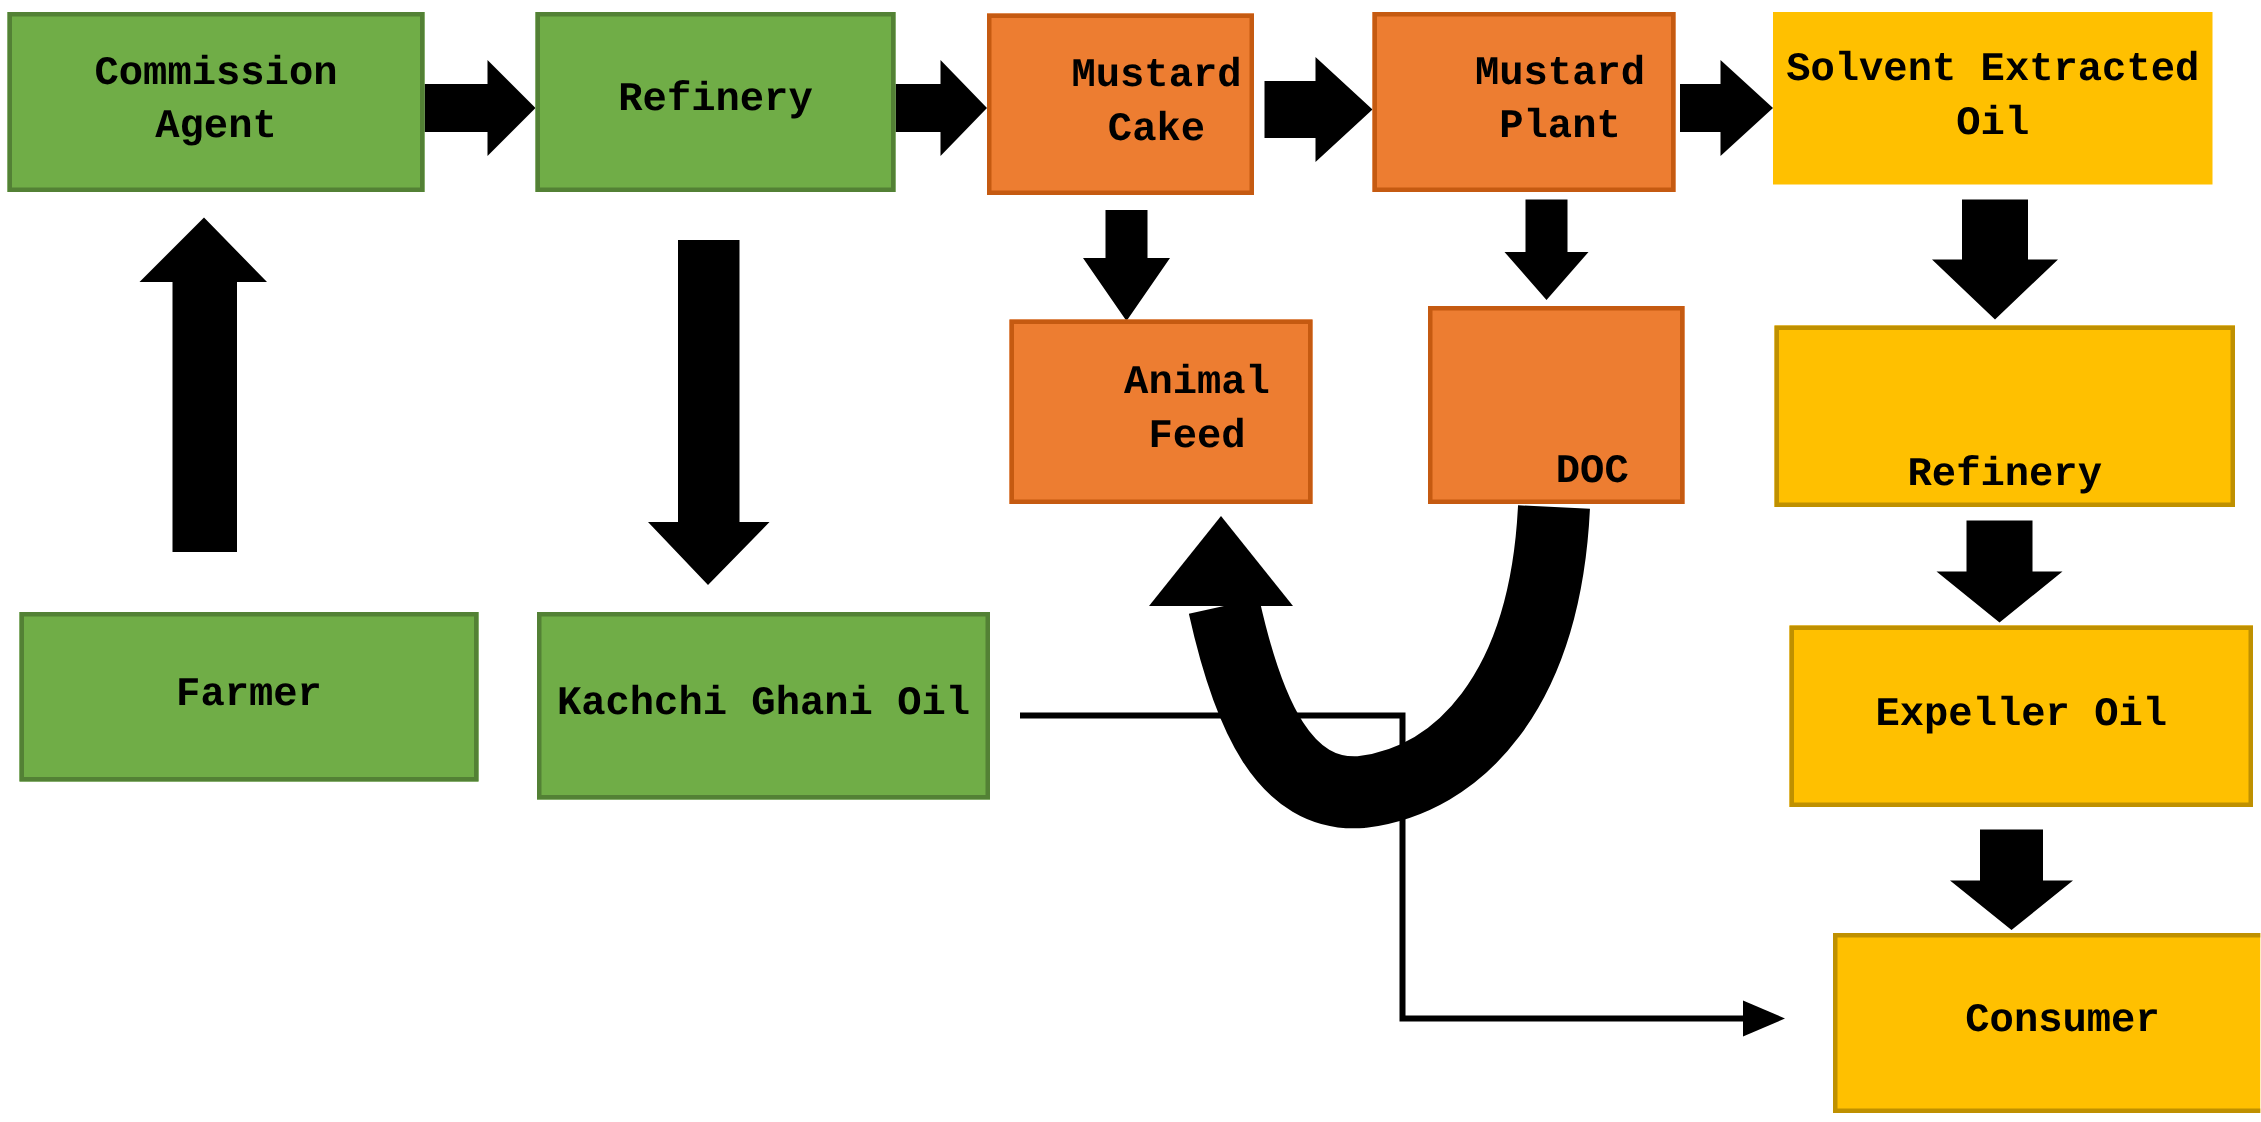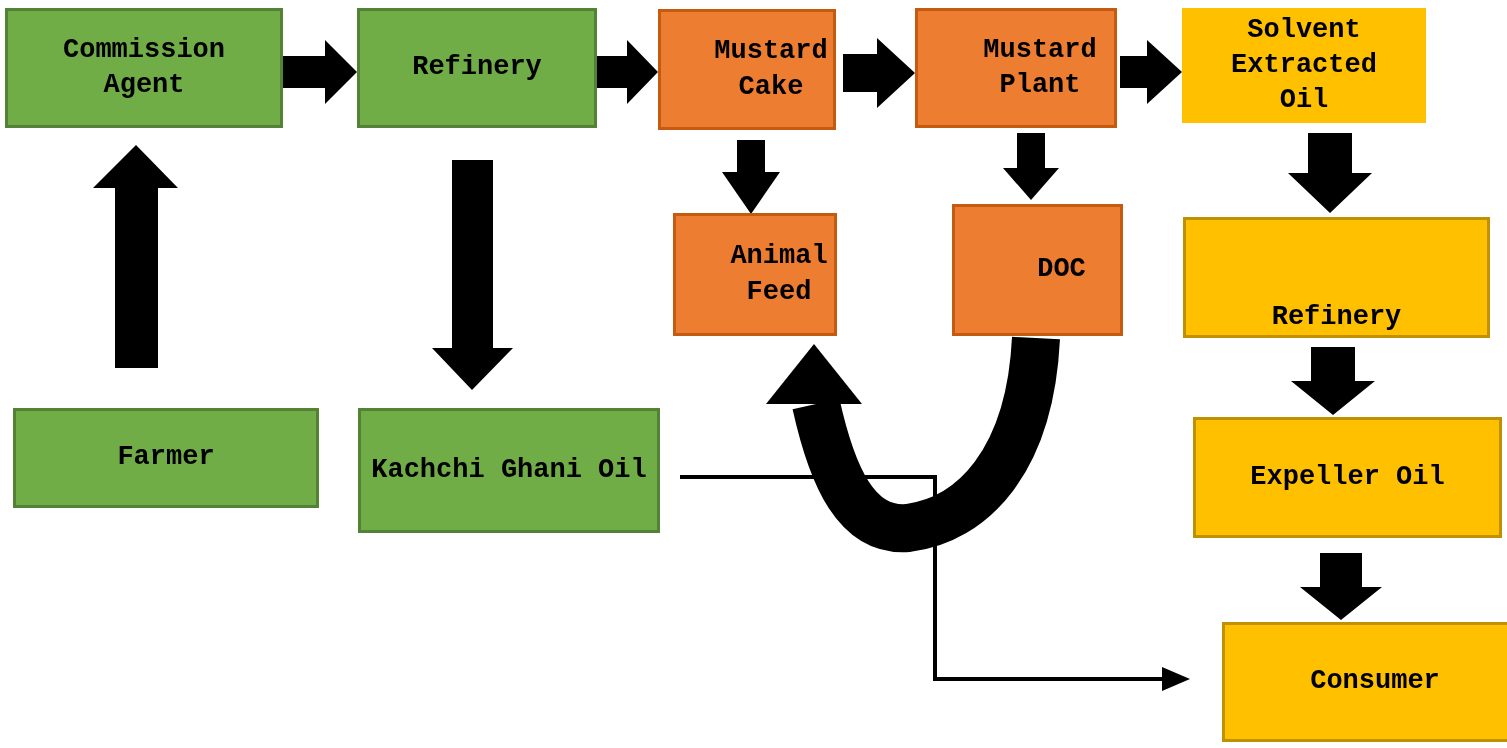--- a/index.html
+++ b/index.html
@@ -73,39 +73,39 @@
   <div class="node orange" style="left:658px;top:9px;width:178px;height:121px;">
     <span>Mustard
 Cake</span>
   </div>
 
   <div class="node orange" style="left:915px;top:8px;width:202px;height:120px;">
     <span>Mustard
 Plant</span>
   </div>
 
-  <div class="node yellow borderless" style="left:1182px;top:8px;width:244px;height:115px;">
+  <div class="node yellow borderless" style="left:1182px;top:8px;width:293px;height:115px;">
     <span>Solvent Extracted
 Oil</span>
   </div>
 
-  <div class="node orange" style="left:673px;top:213px;width:164px;height:123px;">
+  <div class="node orange" style="left:673px;top:213px;width:202px;height:123px;">
     <span>Animal
 Feed</span>
   </div>
 
-  <div class="node orange" style="left:952px;top:204px;width:171px;height:132px;">
+  <div class="node orange" style="left:952px;top:204px;width:171px;height:132px;align-items:flex-end;">
     <span>DOC</span>
   </div>
 
   <div class="node yellow" style="left:1183px;top:217px;width:307px;height:121px;align-items:flex-end;">
     <span>Refinery</span>
   </div>
 
-  <div class="node green" style="left:13px;top:408px;width:306px;height:100px;">
+  <div class="node green" style="left:13px;top:408px;width:306px;height:113px;">
     <span>Farmer</span>
   </div>
 
   <div class="node green" style="left:358px;top:408px;width:302px;height:125px;justify-content:center;">
     <span>Kachchi Ghani Oil</span>
   </div>
 
   <div class="node yellow" style="left:1193px;top:417px;width:309px;height:121px;">
     <span>Expeller Oil</span>
   </div>

